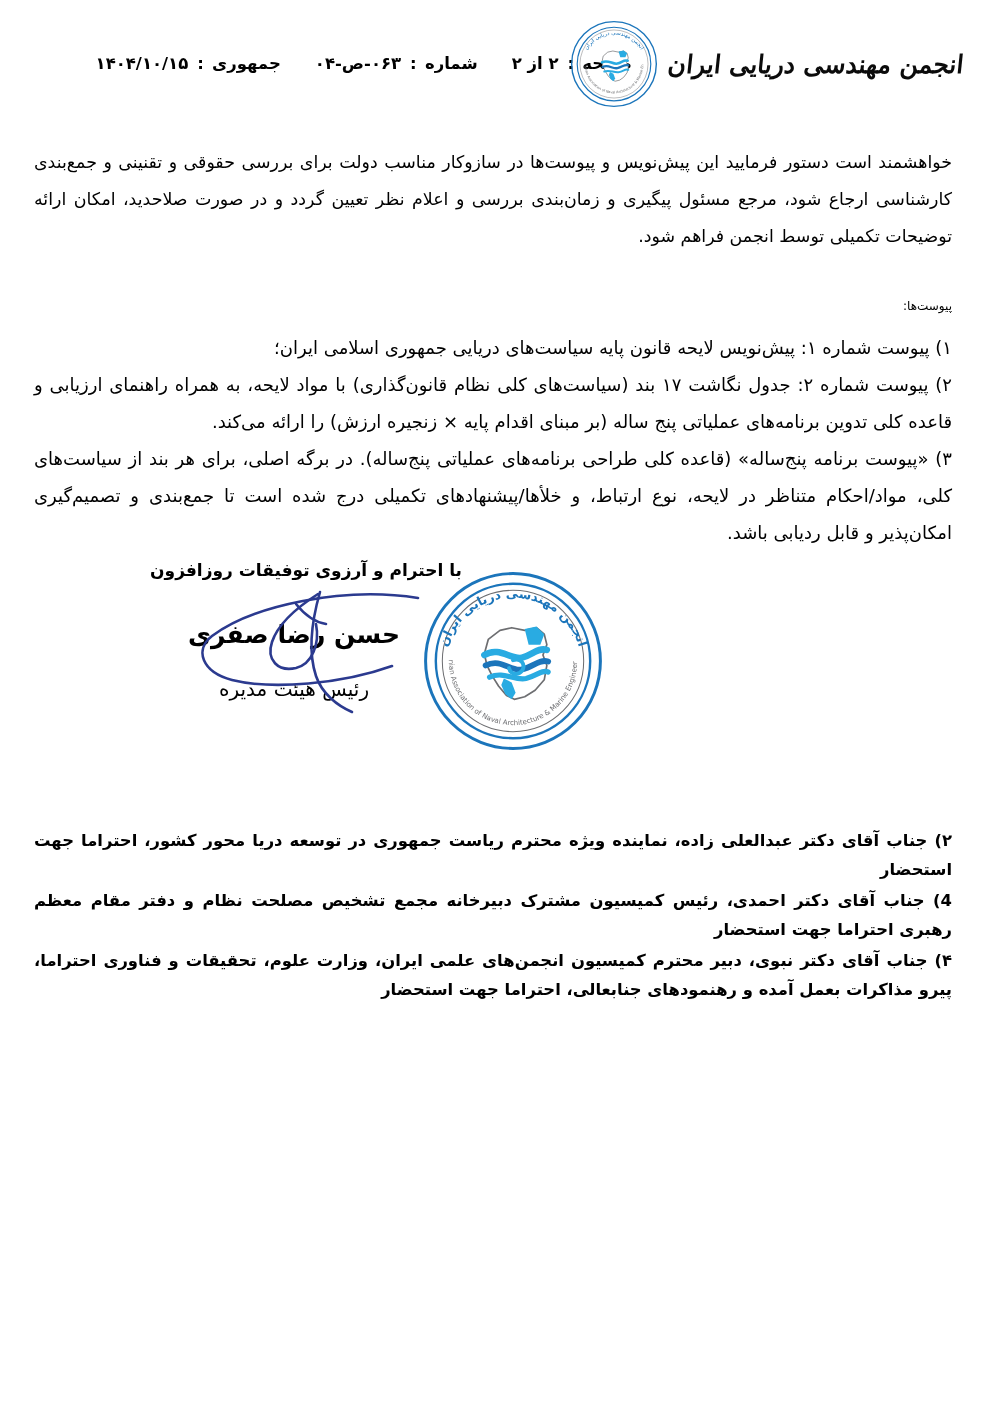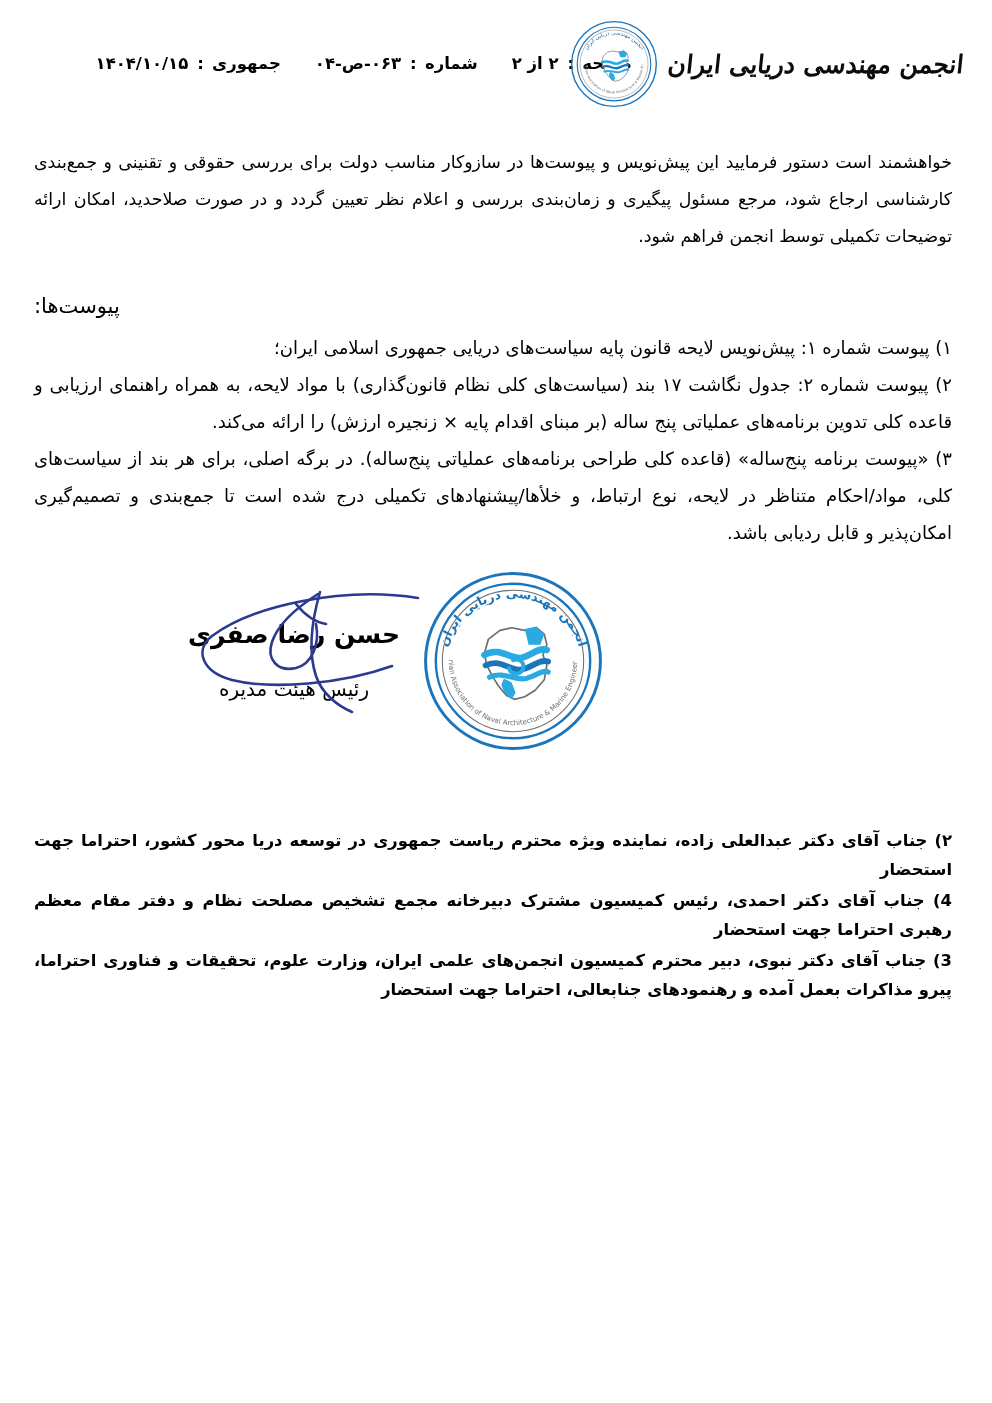--- a/index.html
+++ b/index.html
@@ -94,24 +94,24 @@
     font-size: 17.4px;
     line-height: 37px;
     margin: 0;
     text-align: justify;
     text-justify: inter-word;
   }
   .para-intro {
     margin-bottom: 34px;
   }
   .attach-head {
-    font-size: 21px;
+    font-size: 12px;
     line-height: 34px;
     margin: 0 0 6px 0;
-    text-align: left;
+    text-align: right;
   }
   .attach-item {
     font-size: 18px;
     line-height: 37px;
     margin: 0;
     text-align: justify;
   }
 
   
   .closing-block {
@@ -246,20 +246,21 @@
   <p class="attach-head">پیوست‌ها:</p>
 
   <p class="attach-item">۱) پیوست شماره ۱: پیش‌نویس لایحه قانون پایه سیاست‌های دریایی جمهوری اسلامی ایران؛</p>
   <p class="attach-item">۲) پیوست شماره ۲: جدول نگاشت ۱۷ بند (سیاست‌های کلی نظام قانون‌گذاری) با مواد لایحه، به همراه راهنمای ارزیابی و قاعده کلی تدوین برنامه‌های عملیاتی پنج ساله (بر مبنای اقدام پایه × زنجیره ارزش) را ارائه می‌کند.</p>
   <p class="attach-item">۳) «پیوست برنامه پنج‌ساله» (قاعده کلی طراحی برنامه‌های عملیاتی پنج‌ساله). در برگه اصلی، برای هر بند از سیاست‌های کلی، مواد/احکام متناظر در لایحه، نوع ارتباط، و خلأها/پیشنهادهای تکمیلی درج شده است تا جمع‌بندی و تصمیم‌گیری امکان‌پذیر و قابل ردیابی باشد.</p>
 
 </div>
 
 <div class="closing-block">
 
+  <div class="closing-line">با احترام و آرزوی توفیقات روزافزون</div>
 
   <div class="sign-names">
     <div class="sign-name">حسن رضا صفری</div>
     <div class="sign-title">رئیس هیئت مدیره</div>
   </div>
 
   <svg class="sign-scribble" viewBox="0 0 240 150">
     <g fill="none" stroke="#2b3a8f" stroke-width="2.6" stroke-linecap="round" stroke-linejoin="round">
       <path d="M226 18 C 150 6, 60 26, 20 56 C 2 70, 10 92, 40 100
                C 80 110, 150 104, 200 86"></path>
@@ -295,14 +296,14 @@
       <path d="M64 122 C 86 112, 102 128, 120 124 C 136 120, 144 110, 154 114" fill="none" stroke="#29abe2" stroke-width="8" stroke-linecap="round"></path>
       <path d="M100 96 C 112 92, 120 102, 114 112 C 108 120, 96 118, 94 108" fill="none" stroke="#29abe2" stroke-width="6" stroke-linecap="round"></path>
     </g>
   </svg>
 
 </div>
 
 <div class="cc-block">
   <p class="cc-item">۲) جناب آقای دکتر عبدالعلی زاده، نماینده ویژه محترم ریاست جمهوری در توسعه دریا محور کشور، احتراما جهت استحضار</p>
   <p class="cc-item">4) جناب آقای دکتر احمدی، رئیس کمیسیون مشترک دبیرخانه مجمع تشخیص مصلحت نظام و دفتر مقام معظم رهبری احتراما جهت استحضار</p>
-  <p class="cc-item">3) جناب آقای دکتر نبوی، دبیر محترم کمیسیون انجمن‌های علمی ایران، وزارت علوم، تحقیقات و فناوری احتراما، پیرو مذاکرات بعمل آمده و رهنمودهای جنابعالی، احتراما جهت استحضار</p>
+  <p class="cc-item">۴) جناب آقای دکتر نبوی، دبیر محترم کمیسیون انجمن‌های علمی ایران، وزارت علوم، تحقیقات و فناوری احتراما، پیرو مذاکرات بعمل آمده و رهنمودهای جنابعالی، احتراما جهت استحضار</p>
 </div>
 
 </body></html>

